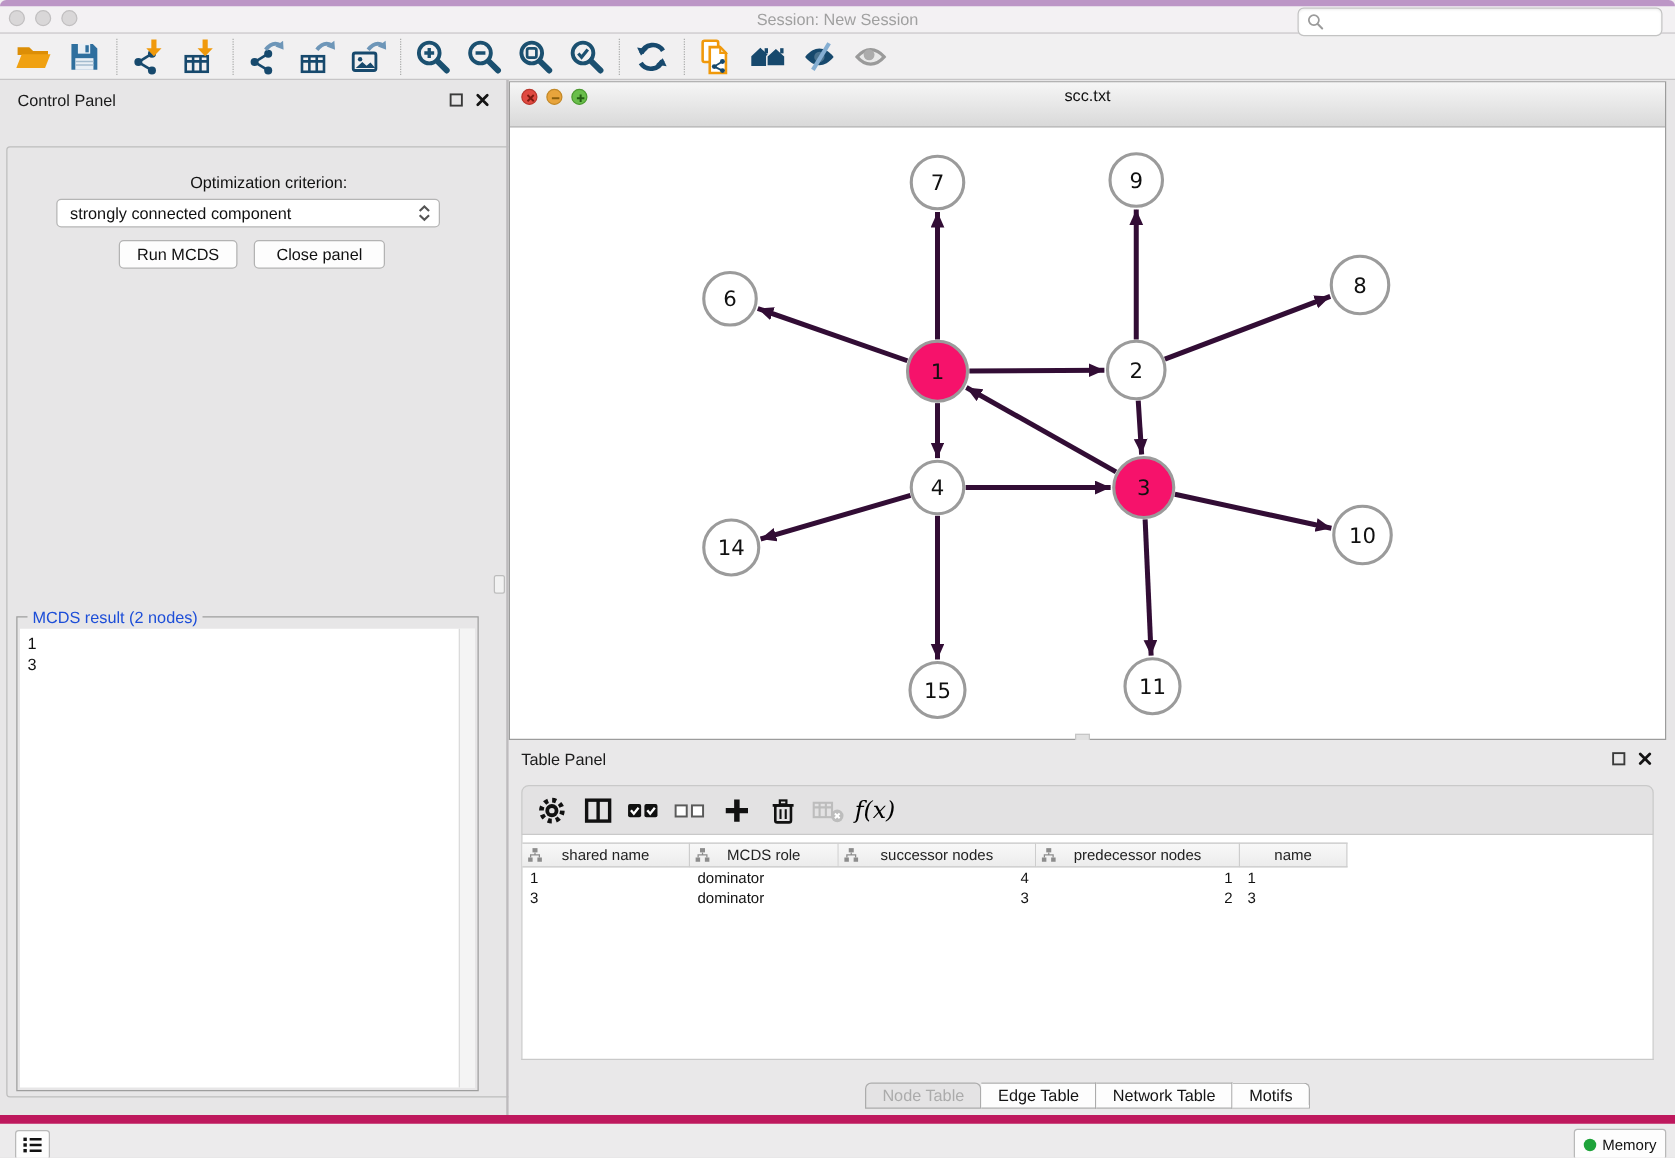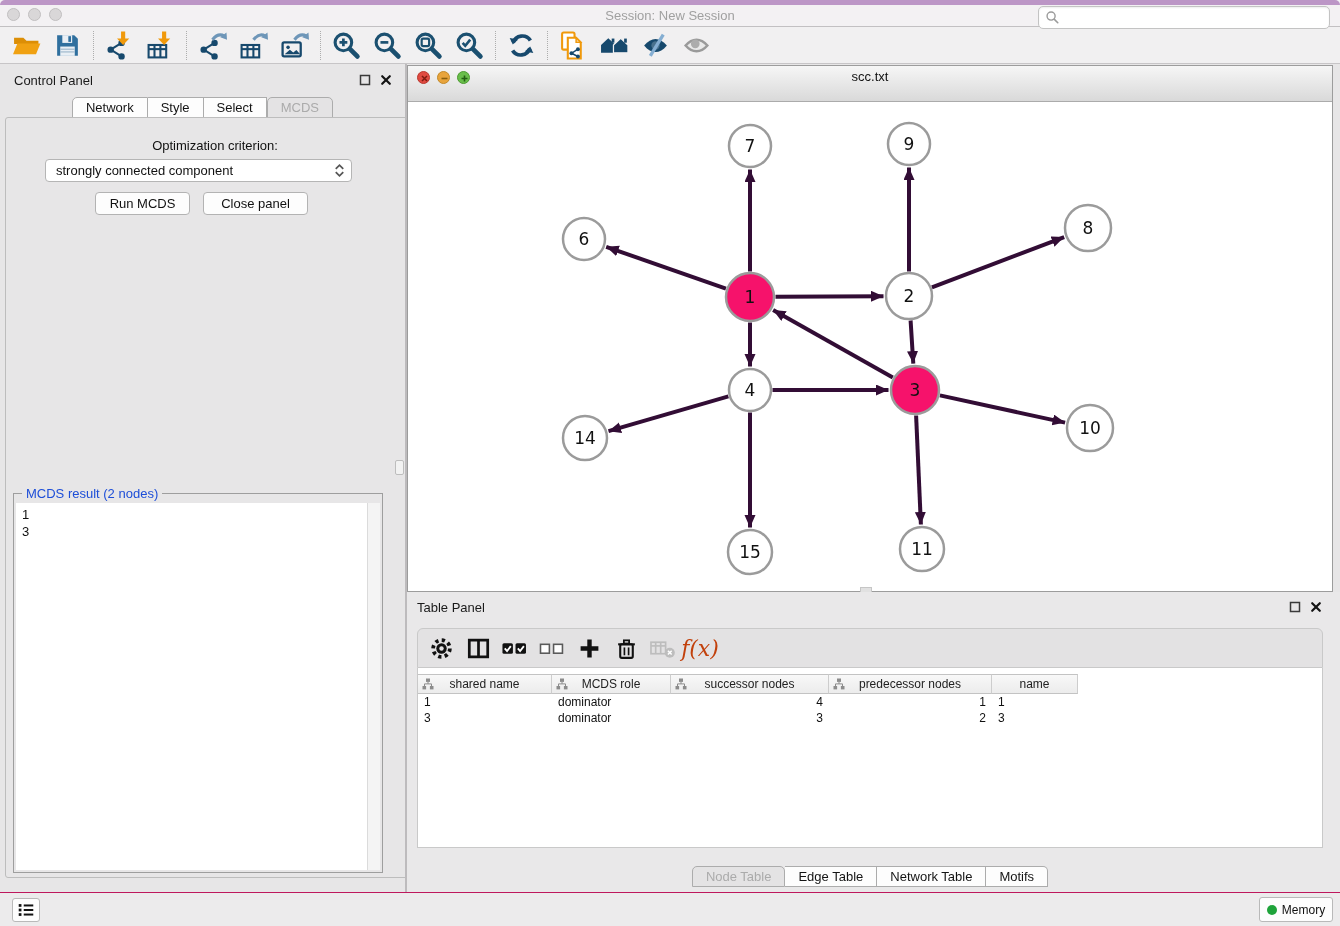--- a/index.html
+++ b/index.html
@@ -62,32 +62,32 @@
   .nw-zoom  { left:49px; background:#69BE4B; border:1px solid #4C9A30; }
   .nw-title { text-align:center; font-size:13px; color:#111; line-height:22px; }
   .nw-canvas { position:absolute; left:0; top:23px; width:924px; height:502px; }
 
   
   .table-panel { position:absolute; left:407px; top:592px; width:933px; height:300px; background:#E9E8E9; }
   .tp-toolbar { position:absolute; left:10px; top:36px; width:906px; height:40px; background:#E3E2E3; border:1px solid #C9C9C9; border-radius:6px 6px 0 0; display:flex; align-items:center; padding-left:6px; gap:3px; }
   .tp-btn { width:34px; height:32px; background:none; border:none; display:flex; align-items:center; justify-content:center; padding:0; }
   .tp-btn svg { width:23px; height:23px; }
   .tp-btn.wide svg { width:28px; height:23px; }
-  .fx { font-family:"DejaVu Serif", serif; font-style:italic; font-size:22px; color:#c2410c; }
+  .fx { font-family:"DejaVu Serif", serif; font-style:italic; font-size:19px; color:#000000; }
   .tp-table { position:absolute; left:10px; top:76px; width:906px; height:180px; background:#fff; border:1px solid #C9C9C9; border-top:none; }
   .th-row { position:absolute; left:0; top:6px; height:20px; display:flex;justify-content:space-between; }
   .th { position:relative; background:linear-gradient(#F8F8F8,#ECECEC); border-top:1px solid #C3C3C3; border-bottom:1px solid #C3C3C3; border-right:1px solid #CDCDCD; font-size:12px; color:#222; display:flex; align-items:center; justify-content:center; }
   .th svg { position:absolute; left:4px; width:12px; height:12px; }
   .tr { position:absolute; left:0; display:flex; height:16px; }
   .td { font-size:12px; color:#111; padding:0 6px; line-height:16px; white-space:nowrap; overflow:hidden; }
 
   .tp-tabs { position:absolute; left:0; top:274px; width:926px; display:flex; justify-content:center; }
 
   
-  .status-bar { position:absolute; left:0; top:892px; width:1340px; height:34px; background:#ECEBEC; border-top:1px solid #be185d; }
+  .status-bar { position:absolute; left:0; top:892px; width:1340px; height:34px; background:#ECEBEC; border-top:7px solid #be185d; }
   .sb-list-btn { position:absolute; left:12px; top:5px; width:28px; height:24px; background:#FDFDFD; border:1px solid #B9B9B9; border-radius:3px; display:flex; align-items:center; justify-content:center; }
   .sb-list-btn svg { width:20px; height:20px; }
   .sb-mem-btn { position:absolute; right:7px; top:4px; width:74px; height:25px; background:#FDFDFD; border:1px solid #B9B9B9; border-radius:3px; display:flex; align-items:center; justify-content:center; gap:5px; font-size:12px; color:#111; font-family:inherit; }
   .mem-dot { width:10px; height:10px; border-radius:50%; }
 </style>
 </head>
 <body>
 
 <div class="app">
 
@@ -275,26 +275,20 @@
           <svg viewBox="0 0 12 12">
             <rect x="1.5" y="1.5" width="9" height="9" fill="none" stroke="#3A3A3A" stroke-width="1.5"></rect>
           </svg>
         </button>
       <button class="panel-btn">
           <svg viewBox="0 0 12 12">
             <path d="M2.2 2.2L9.8 9.8M9.8 2.2L2.2 9.8" stroke="#141414" stroke-width="2.2" stroke-linecap="round"></path>
           </svg>
         </button>
     </div>
-    <div class="cp-tabs" id="cp-tabs">
-        <div class="tab">Network</div>
-        <div class="tab">Style</div>
-        <div class="tab">Select</div>
-        <div class="tab selected">MCDS</div>
-      </div>
     <div class="cp-box">
       <div class="opt-label">Optimization criterion:</div>
       <div class="cp-dropdown">
         <span>strongly connected component</span>
         <svg class="dd-stepper" viewBox="0 0 14 14">
             <path d="M3.5 5.5L7 2l3.5 3.5M3.5 8.5L7 12l3.5-3.5" fill="none" stroke="#555" stroke-width="1.6"></path>
           </svg>
       </div>
       <button class="btn btn-run">Run MCDS</button>
       <button class="btn btn-close">Close panel</button>

